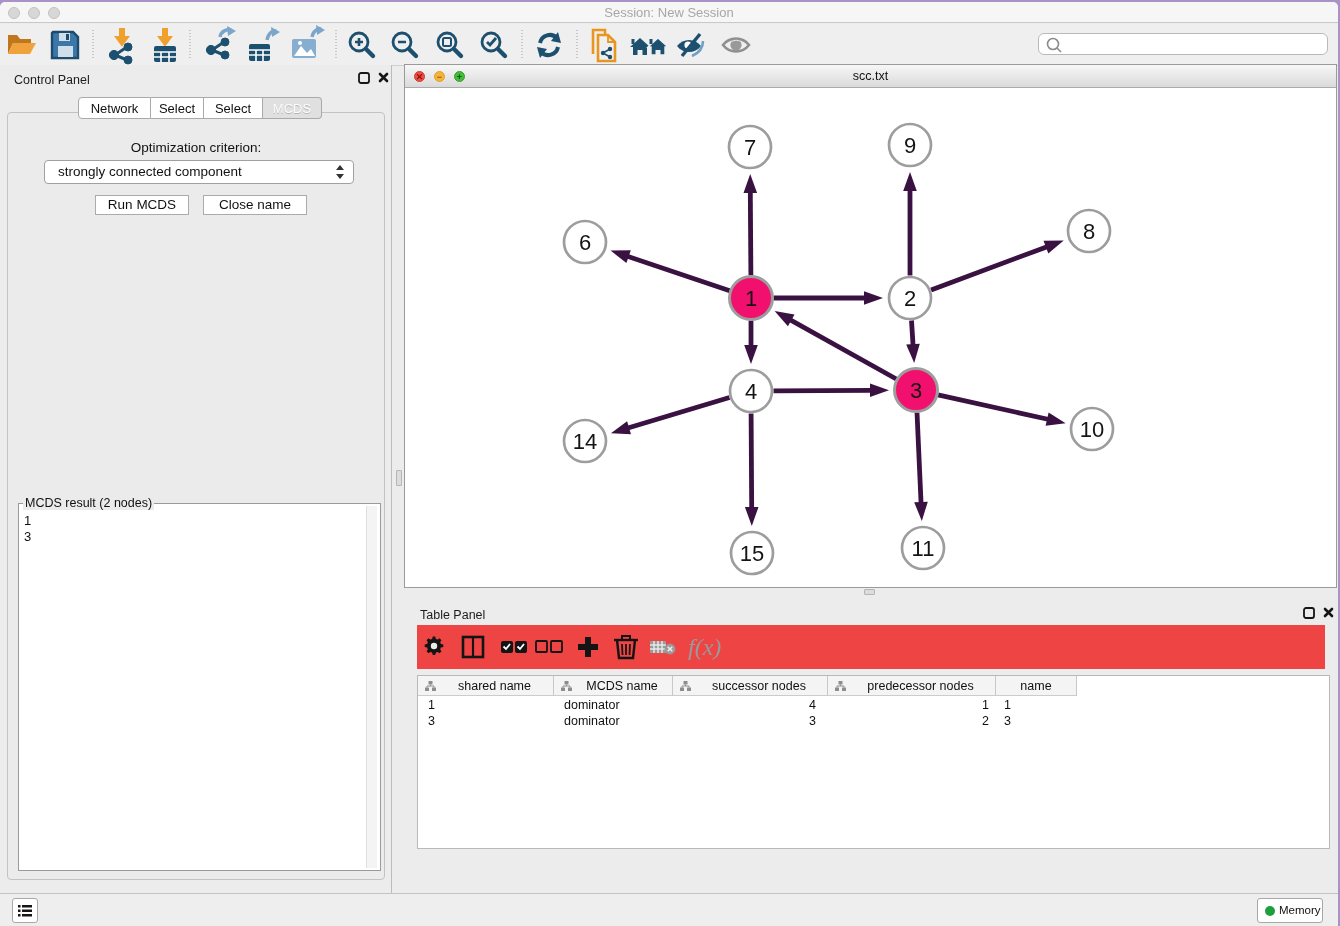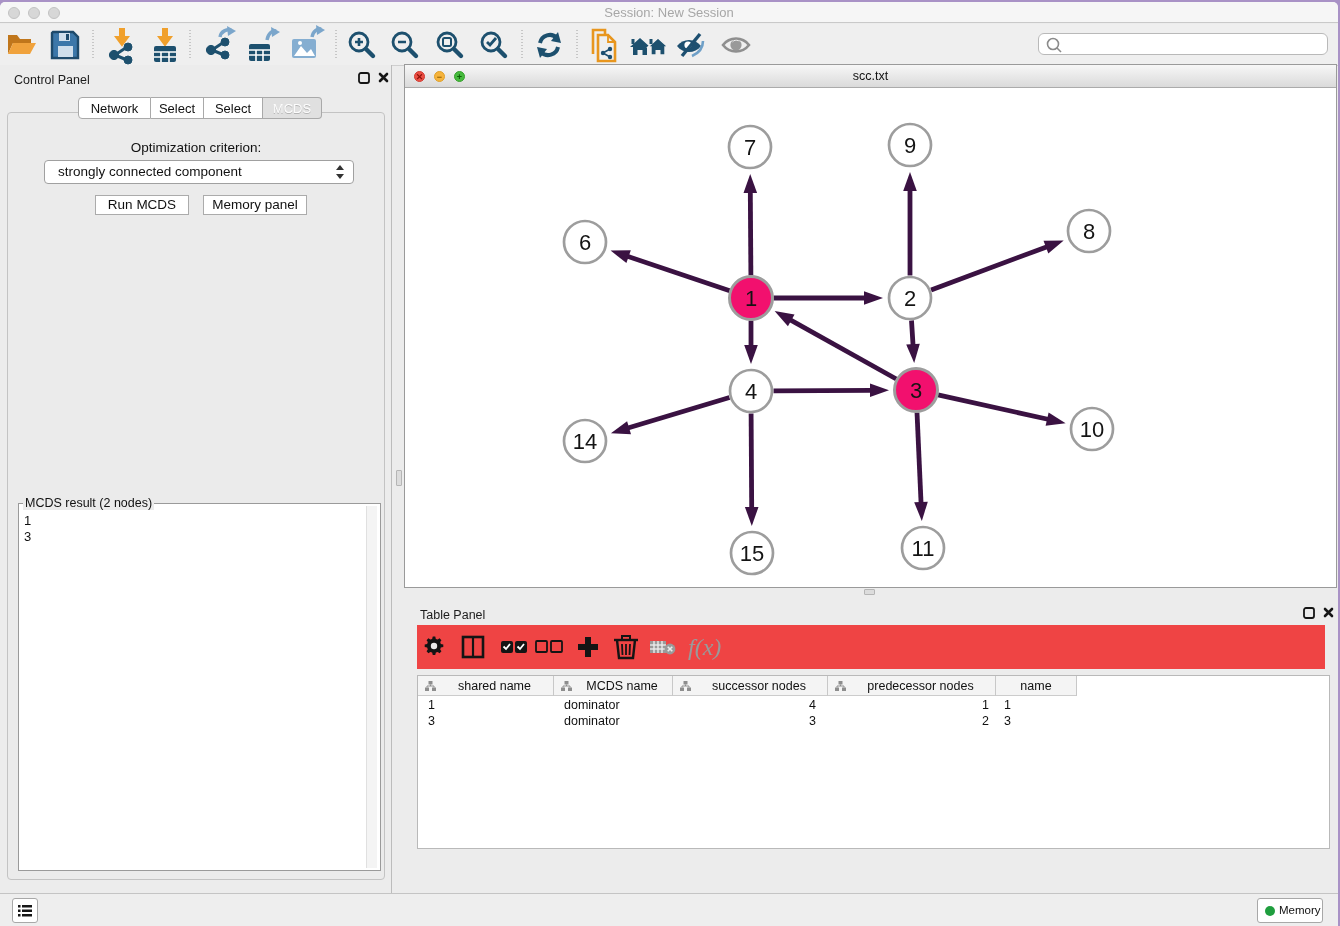--- a/index.html
+++ b/index.html
@@ -228,21 +228,21 @@
         <div class="tab sel" style="width:59px">MCDS</div>
     </div>
     <div id="optlabel">Optimization criterion:</div>
     <div id="dropdown">strongly connected component
       <svg width="10" height="16" viewBox="0 0 10 16" style="position:absolute;right:8px;top:3px">
         <path d="M1,6 L5,1 L9,6 Z" fill="#333"></path>
         <path d="M1,10 L5,15 L9,10 Z" fill="#333"></path>
       </svg>
     </div>
     <div class="btn" style="left:95px;width:94px">Run MCDS</div>
-    <div class="btn" style="left:203px;width:104px">Memory panel</div>
+    <div class="btn" style="left:203px;width:104px">Close name</div>
     <div id="fieldset">
       <div id="legend">MCDS result (2 nodes)</div>
       <div id="fstext">1<br>3</div>
       <div id="fsscroll"></div>
     </div>
   </div>
   <div id="netwin">
     <div id="nettitle">
       <div class="mac" style="left:9px;background:#ed4f44;border:1px solid #ce3a31;color:#8c1008">✕</div>
       <div class="mac" style="left:29px;background:#f6b33b;border:1px solid #dfa02a;color:#8e5e00">−</div>

